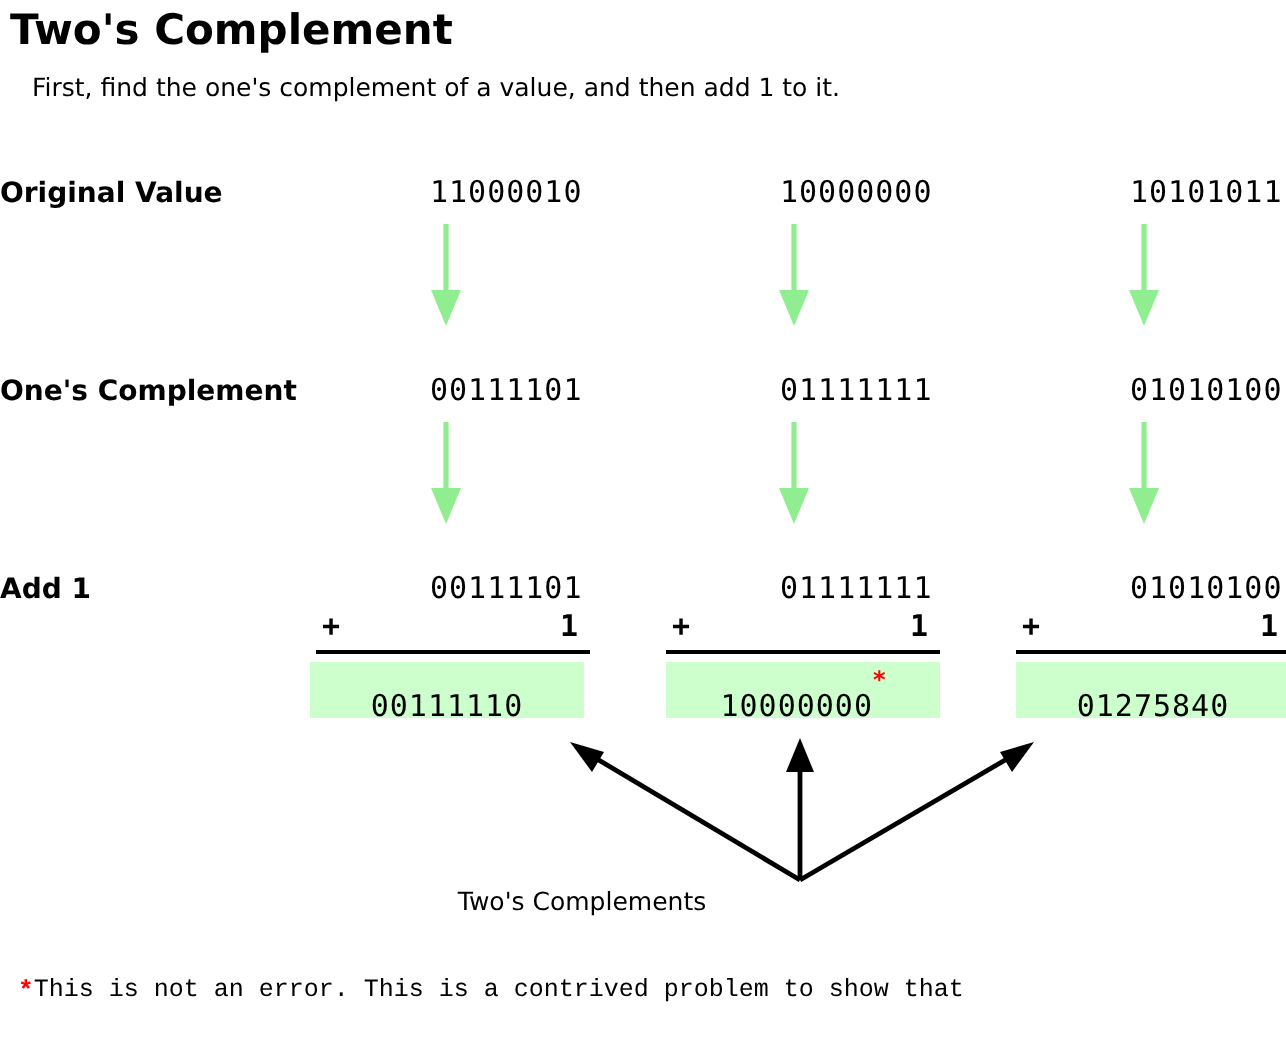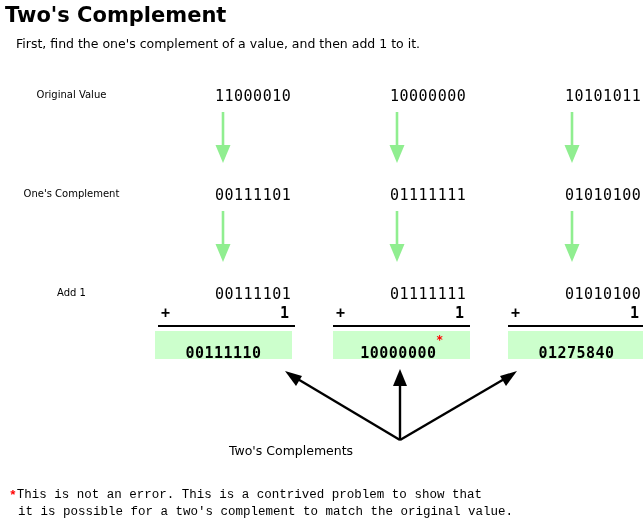--- a/index.html
+++ b/index.html
@@ -30,23 +30,23 @@
   #page-subtitle {
     left: 16px;
     top: 36px;
     font-size: 12.5px;
     line-height: 16px;
     font-family: "DejaVu Sans", sans-serif;
   }
 
   
   .row-label {
-    font-size: 10px;
-    font-weight: normal;
-    text-align: center;
+    font-size: 14px;
+    font-weight: bold;
+    text-align: left;
     width: 143px;
     left: 0px;
     font-family: "DejaVu Sans", sans-serif;
     white-space: nowrap;
   }
   #label-original   { top: 89px; }
   #label-ones       { top: 188px; }
   #label-add1       { top: 287px; }
 
   
@@ -105,21 +105,21 @@
     display: flex;
     align-items: center;
     justify-content: center;
   }
   .rb1 { left: 155px; }
   .rb2 { left: 333px; }
   .rb3 { left: 508px; }
   .result-text {
     font-family: "DejaVu Sans Mono", monospace;
     font-size: 15px;
-    font-weight: bold;
+    font-weight: normal;
     letter-spacing: 0.5px;
     position: relative;
     white-space: pre;
     margin-top: 16px;
   }
   .asterisk-sup {
     color: #ff0000;
     font-size: 12px;
     font-weight: bold;
     position: relative;
@@ -266,14 +266,13 @@
     <polygon points="130,4 123,21 137,21" fill="#000000"></polygon>
 
     <line x1="130" y1="75" x2="236" y2="13" stroke="#000000" stroke-width="2.4"></line>
     <polygon points="247,6 230,11 236,21" fill="#000000"></polygon>
   </svg>
 </div>
 <div class="abs" id="twos-caption">Two's Complements</div>
 
 <div class="abs" id="footnote">
   <span id="footnote-star">*</span><span>This is not an error. This is a contrived problem to show that</span>
-  <span id="footnote-l2">it is possible for a two's complement to match the original value.</span>
 </div>
 
 </body></html>

